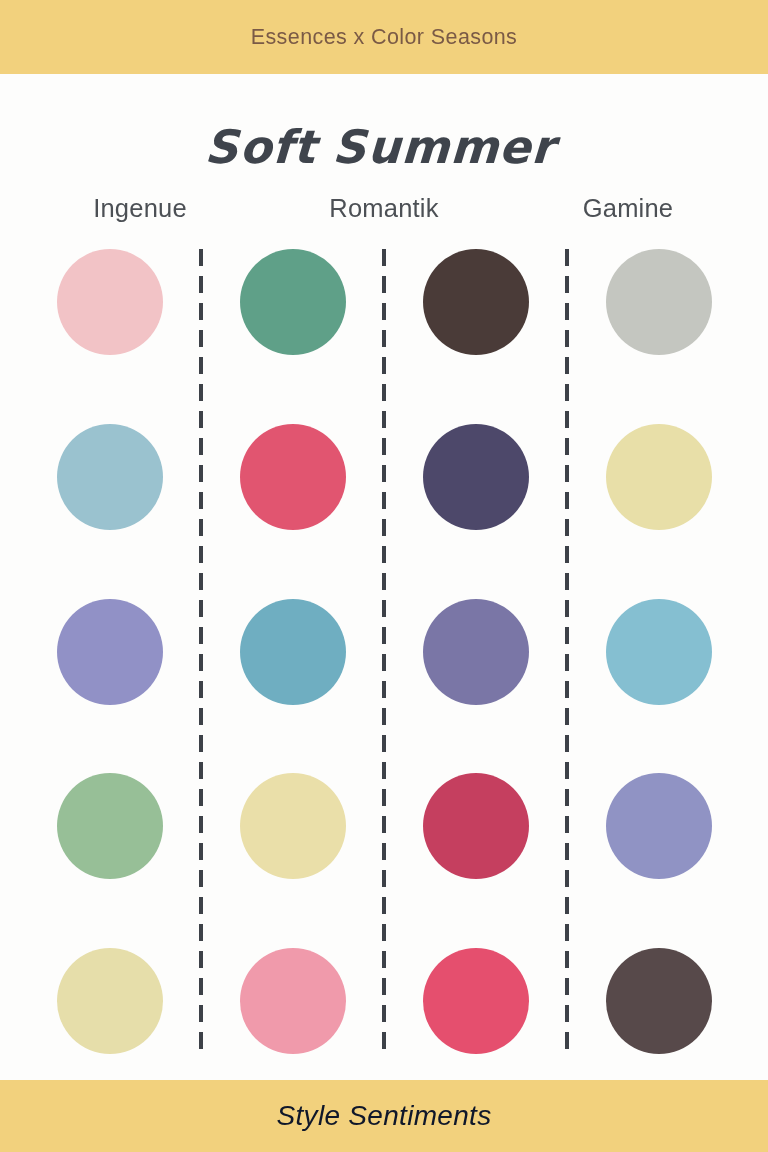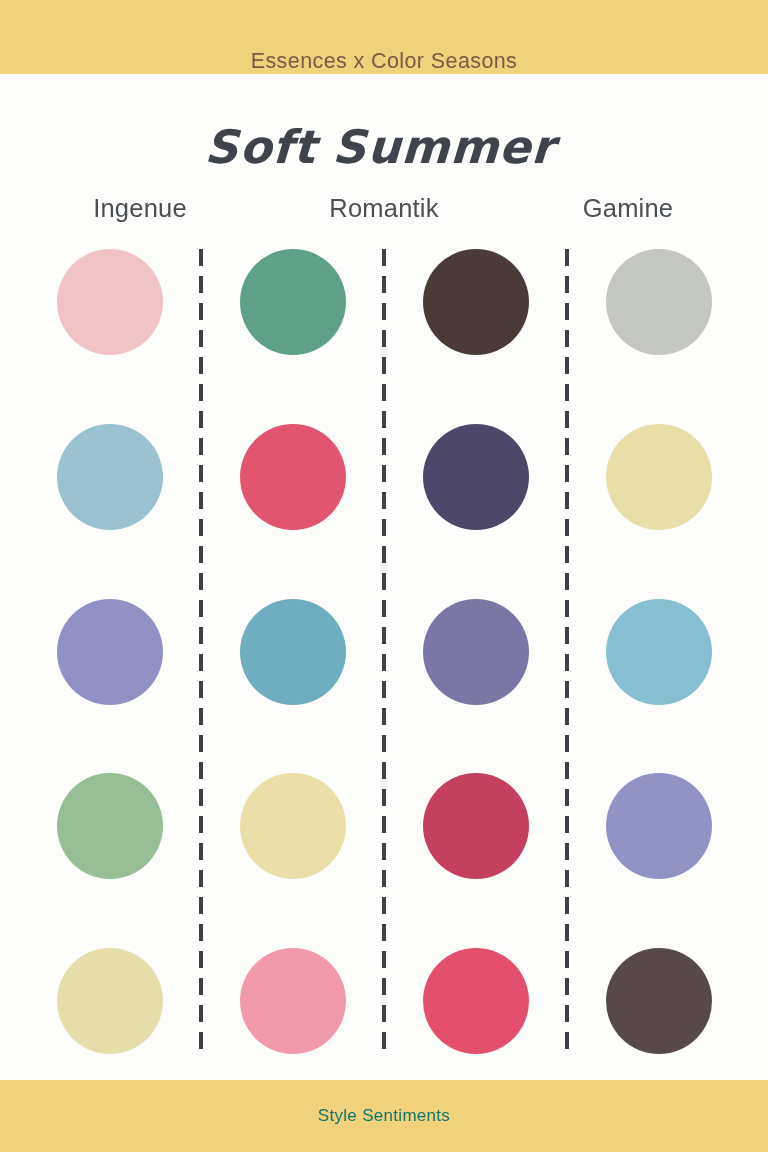--- a/index.html
+++ b/index.html
@@ -23,21 +23,21 @@
     display: flex;
     flex-direction: column;
   }
 
   
   .banner {
     flex: 0 0 auto;
     height: 74px;
     background: #f2d17d;
     display: flex;
-    align-items: flex-end;
+    align-items: center;
     justify-content: center;
   }
   .banner-text {
     font-family: "Liberation Sans", sans-serif;
     font-size: 21.5px;
     letter-spacing: 0.4px;
     color: #7a5a46;
     font-weight: 400;
   }
 
@@ -142,23 +142,24 @@
   
   .footer {
     flex: 0 0 auto;
     height: 72px;
     background: #f2d17d;
     display: flex;
     align-items: center;
     justify-content: center;
   }
   .footer-text {
-    font-size: 17px;
-    color: #0f766e;
+    font-size: 28px;
+    color: #0f172a;
     letter-spacing: 0.3px;
+    font-style: italic;
   }
 </style>
 </head>
 <body>
 
 <div class="poster">
 
   <div class="banner">
     <div class="banner-text">Essences x Color Seasons</div>
   </div>

